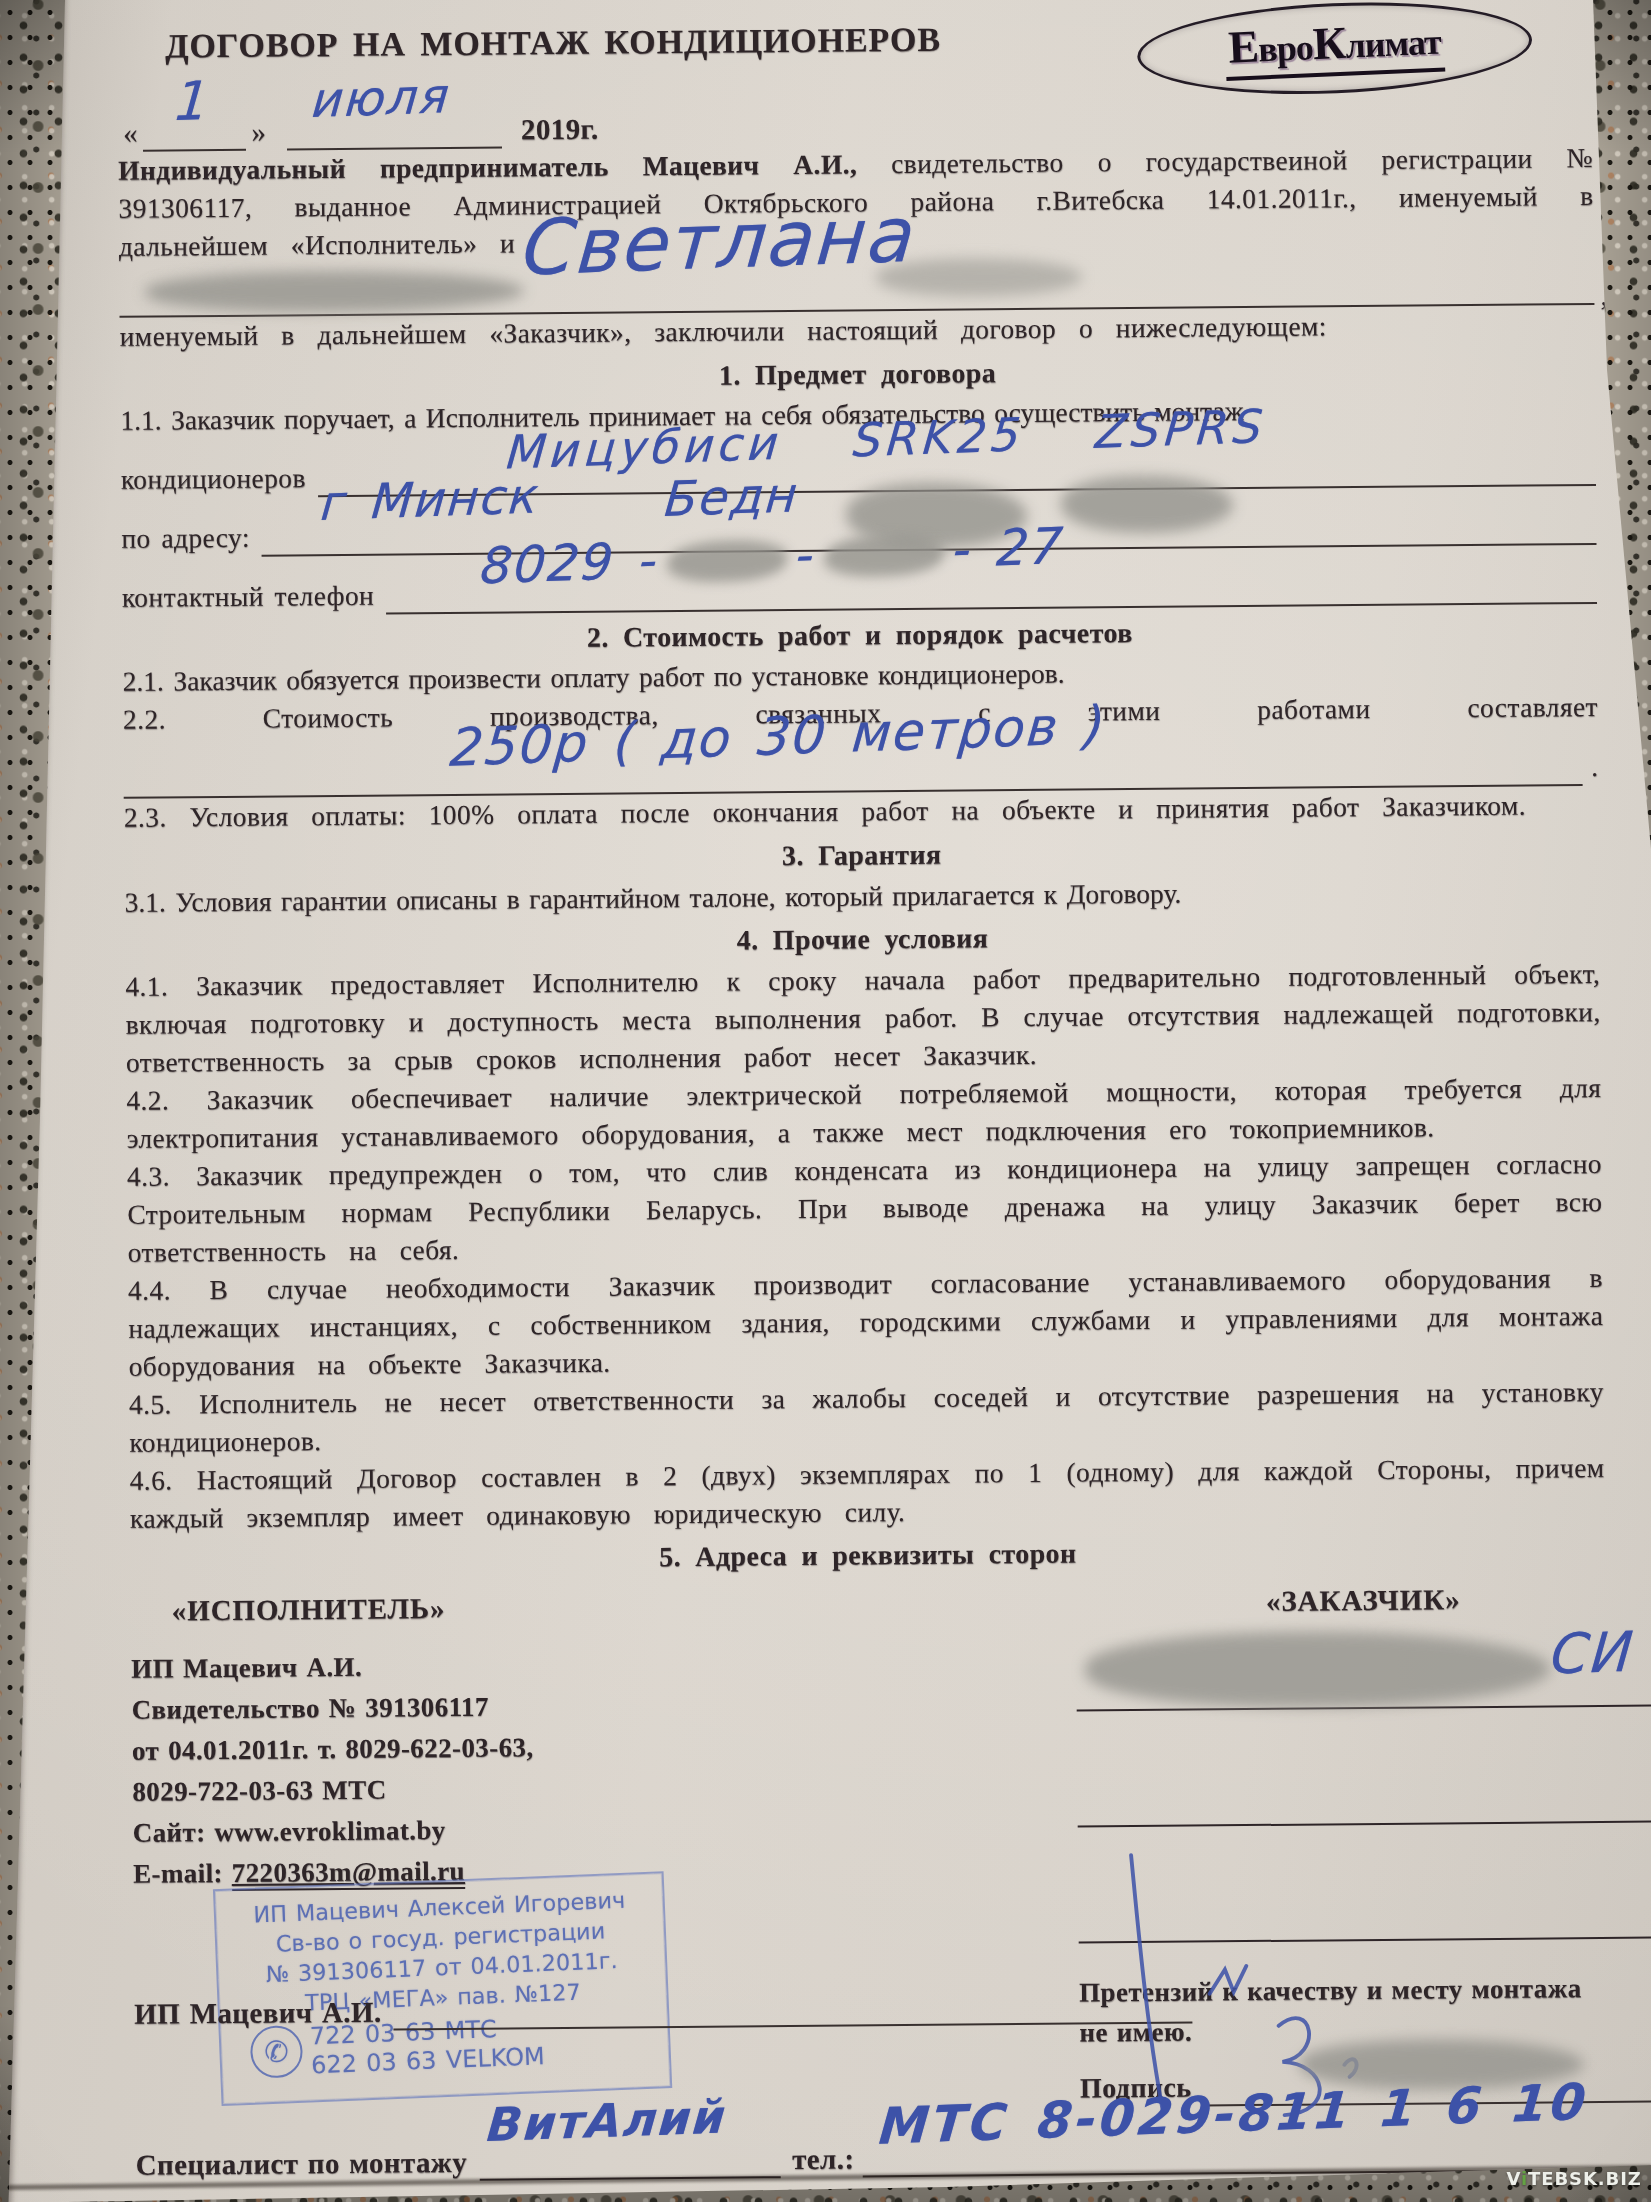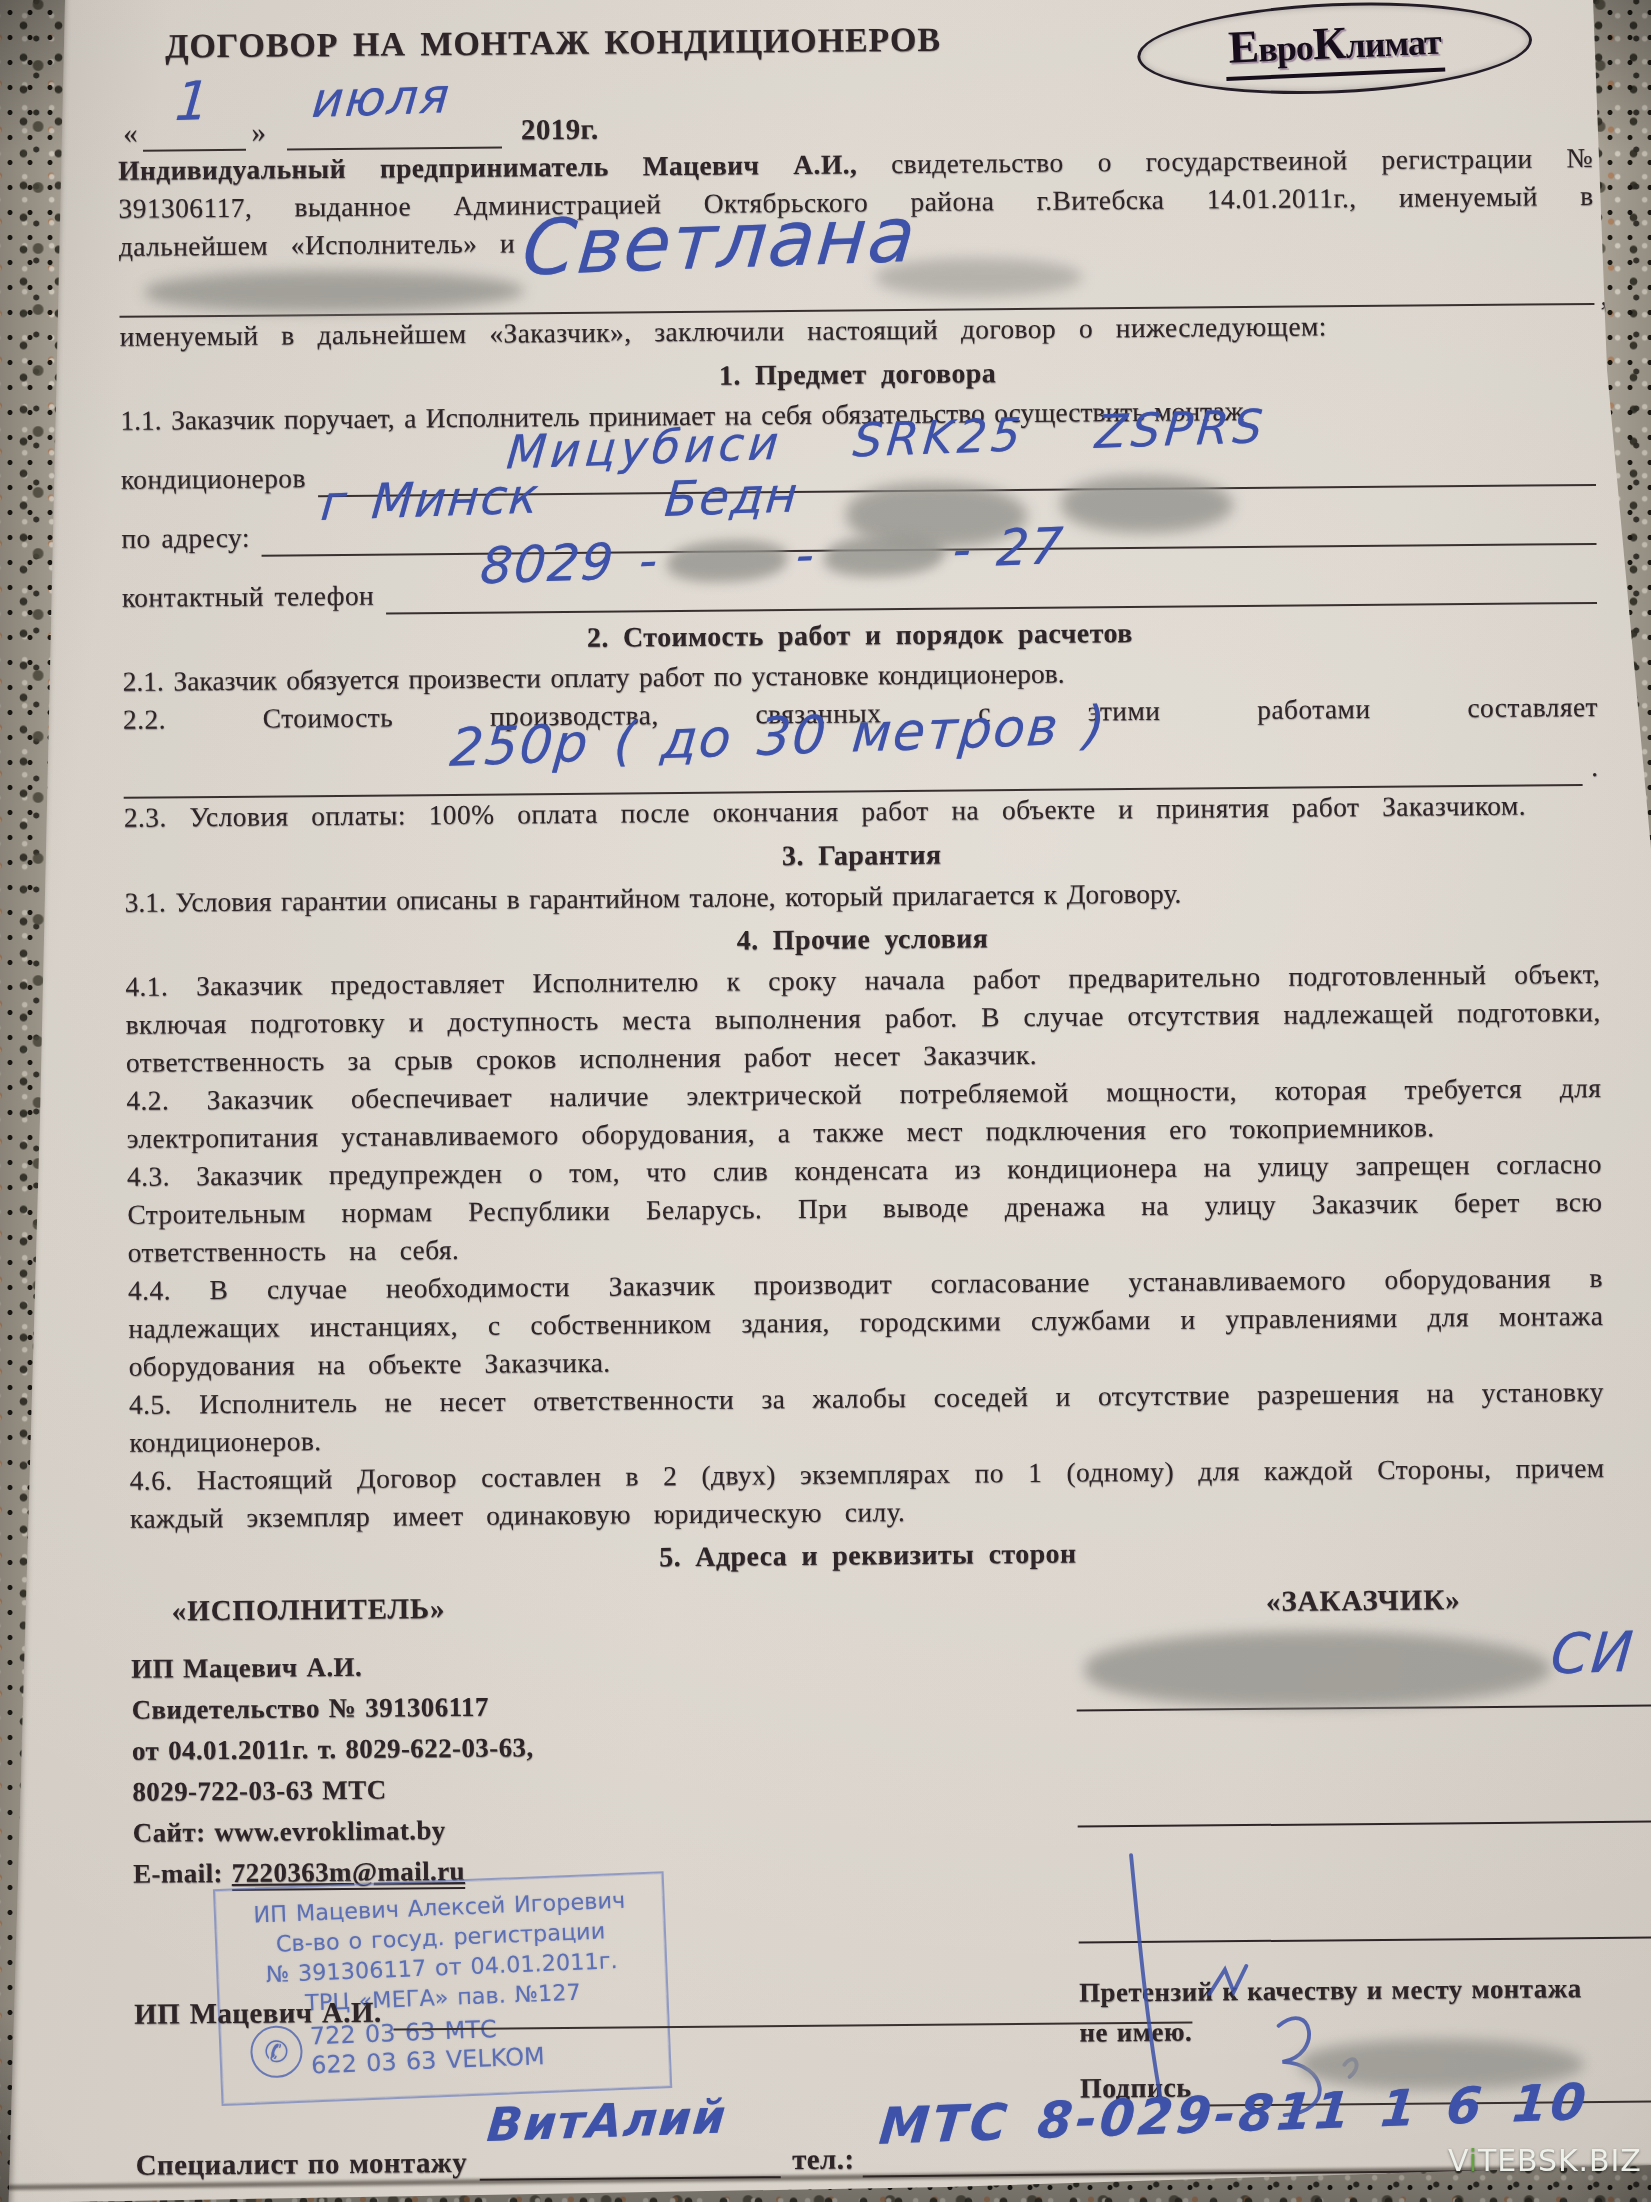--- a/index.html
+++ b/index.html
@@ -113,22 +113,22 @@
   .csign-row .fill{height:34px;}
 
   .footer-row{display:flex;align-items:flex-end;margin-top:31px;font-weight:bold;font-size:29px;
     position:relative;word-spacing:1.7px;height:60px;}
   .footer-row .label{white-space:nowrap;}
   .fill-fixed{width:301px;border-bottom:2.6px solid #2e2528;height:34px;margin:0 12px;position:relative;}
   .tel-label{margin-right:8.6px;}
 
   .squiggle-svg{position:absolute;left:869px;top:267px;z-index:4;}
 
-  .wm{position:absolute;right:10.3px;bottom:25px;z-index:10;font-family:"DejaVu Sans",sans-serif;
-    font-weight:normal;font-size:30px;color:#eef0ea;letter-spacing:0.9px;text-shadow:0 0.9px 2.6px rgba(0,0,0,.45);}
+  .wm{position:absolute;right:10.3px;bottom:14px;z-index:10;font-family:"DejaVu Sans",sans-serif;
+    font-weight:bold;font-size:18px;color:#eef0ea;letter-spacing:0.9px;text-shadow:0 0.9px 2.6px rgba(0,0,0,.45);}
   .wm .wm-i{color:#64a244;}
 
   .vignette{position:absolute;inset:0;pointer-events:none;z-index:9;
     background:radial-gradient(120% 120% at 50% 45%,transparent 58%,rgba(18,13,9,.2) 100%);}
 </style>
 </head>
 <body>
 
 <div class="granite"></div>
 

